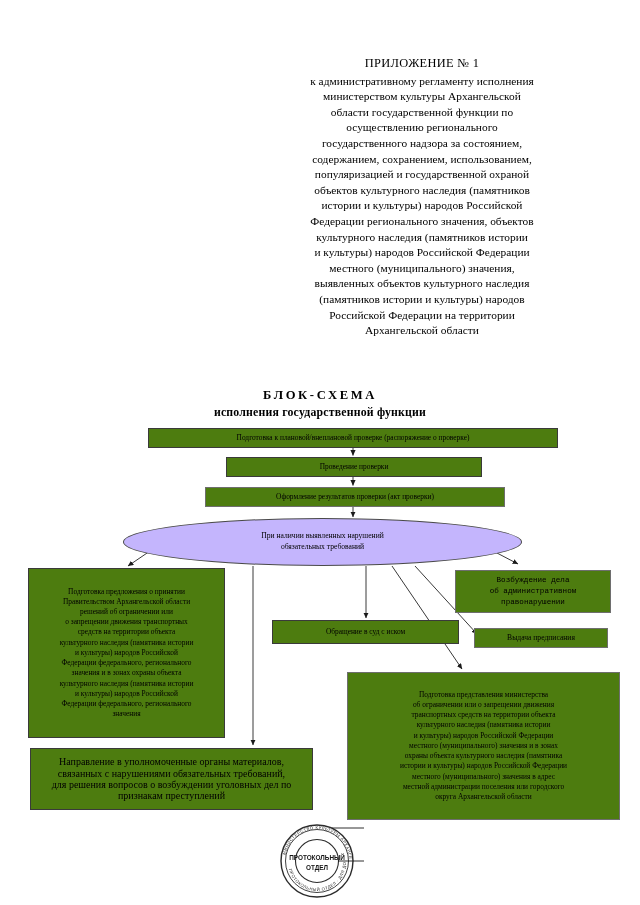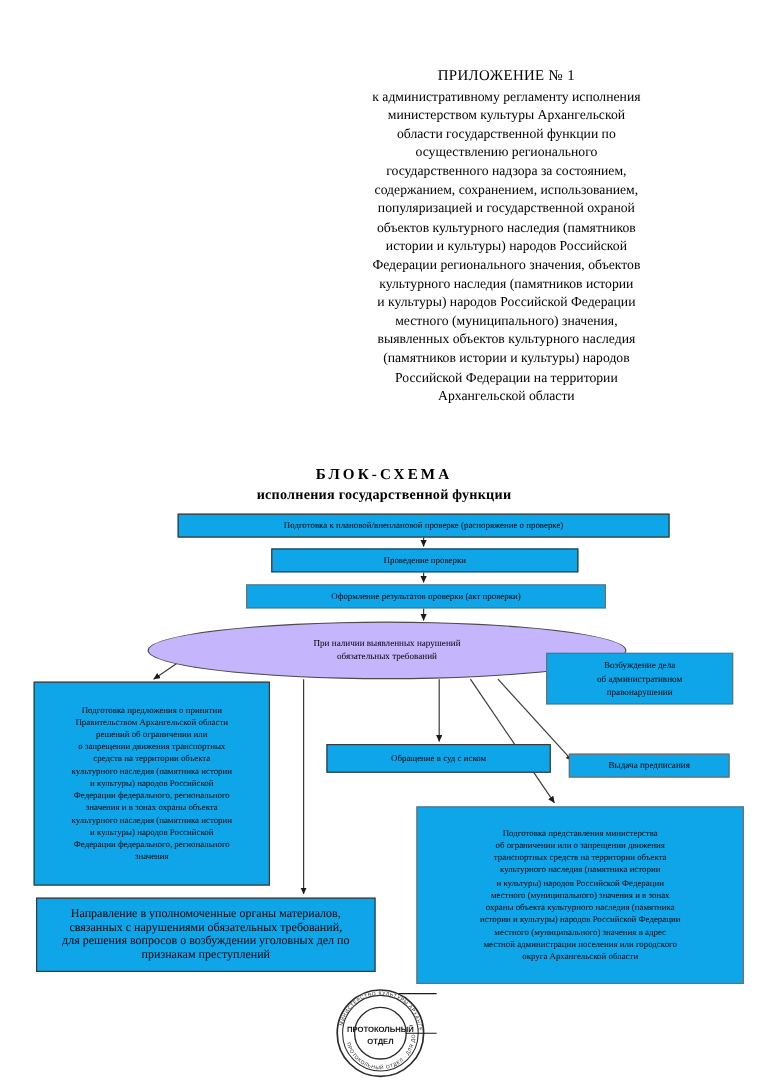--- a/index.html
+++ b/index.html
@@ -59,41 +59,41 @@
     font-size: 11.8px;
     letter-spacing: 0.2px;
     margin-top: 2px;
   }
 
   
   .box {
     position: absolute;
     box-sizing: border-box;
     border: 1px solid #6e6e6e;
-    background: #0ea5e9;
+    background: #4d7c0f;
     display: flex;
     align-items: center;
     justify-content: center;
     text-align: center;
     font-size: 7.4px;
     line-height: 10.2px;
     padding: 3px 4px;
   }
   .box .txt { width: 100%; }
   .box .txt div { white-space: nowrap; }
 
   .box.dark { border-color: #3a3a3a; }
 
   
   #box-preparation { left: 148px; top: 428px; width: 410px; height: 20px; }
   #box-inspection  { left: 226px; top: 457px; width: 256px; height: 20px; }
   #box-results     { left: 205px; top: 487px; width: 300px; height: 20px; }
   #box-court       { left: 272px; top: 620px; width: 187px; height: 24px; }
-  #box-admincase   { left: 455px; top: 544px; width: 156px; height: 43px;
-                     font-size: 7.6px; line-height: 11px; }
+  #box-admincase   { left: 455px; top: 570px; width: 156px; height: 43px;
+                     font-size: 7.6px; line-height: 11px; font-family: Liberation Mono, monospace; }
   #box-order       { left: 474px; top: 628px; width: 134px; height: 20px;
                      font-size: 7.6px; }
   #box-left-big    { left: 28px;  top: 568px; width: 197px; height: 170px; }
   #box-right-big   { left: 347px; top: 672px; width: 273px; height: 148px; }
   #box-bottom-left { left: 30px;  top: 748px; width: 283px; height: 62px;
                      font-size: 10px; line-height: 11.4px; }
 
   
   #ellipse {
     position: absolute;

